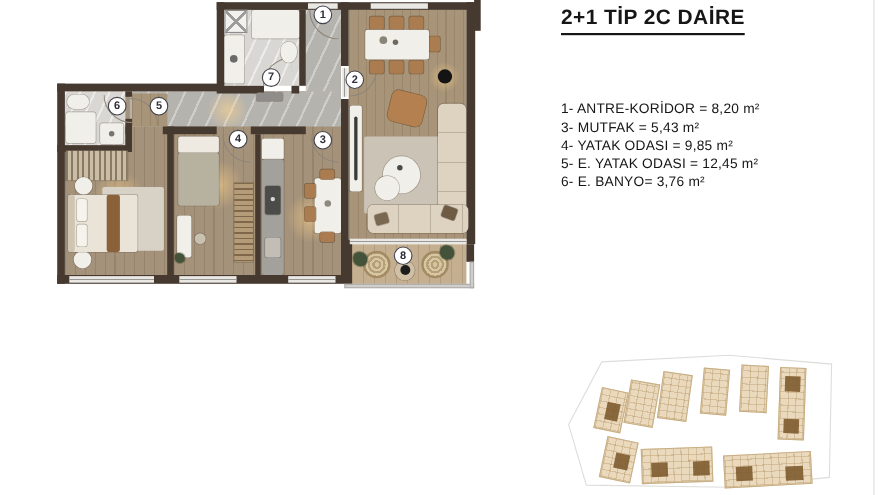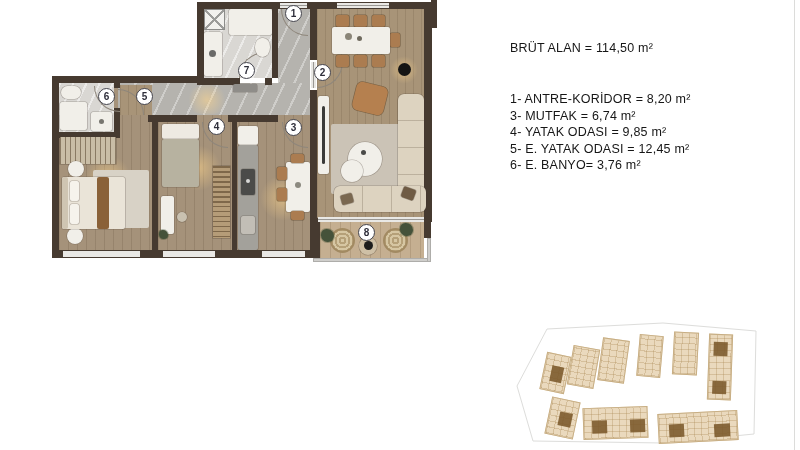--- a/index.html
+++ b/index.html
@@ -204,26 +204,26 @@
     <div class="num" style="left:269px;top:64px;">2</div>
     <div class="num" style="left:240px;top:119px;">3</div>
     <div class="num" style="left:163px;top:118px;">4</div>
     <div class="num" style="left:91px;top:88px;">5</div>
     <div class="num" style="left:53px;top:88px;">6</div>
     <div class="num" style="left:193px;top:62px;">7</div>
     <div class="num" style="left:313px;top:224px;">8</div>
   </div>
 
   <div class="info">
+    <div class="title">2+1 TİP 2C DAİRE</div>
     <div class="areaLines">
-      <div>BRÜT ALAN = 114,50 m²</div>
     </div>
     <div class="legend">
       <div>1- ANTRE-KORİDOR  = 8,20 m²</div>
-      <div>3- MUTFAK = 6,74 m²</div>
+      <div>3- MUTFAK = 5,43 m²</div>
       <div>4- YATAK ODASI = 9,85 m²</div>
       <div>5- E. YATAK ODASI = 12,45 m²</div>
       <div>6- E. BANYO= 3,76 m²</div>
     </div>
   </div>
 
   <div class="site">
     <svg width="255" height="126" style="position:absolute;left:0;top:0;">
       <polygon points="4,64 34,7 150,1 243,9 241,112 150,121 20,119" fill="none" stroke="#dddddb" stroke-width="1"></polygon>
     </svg>

